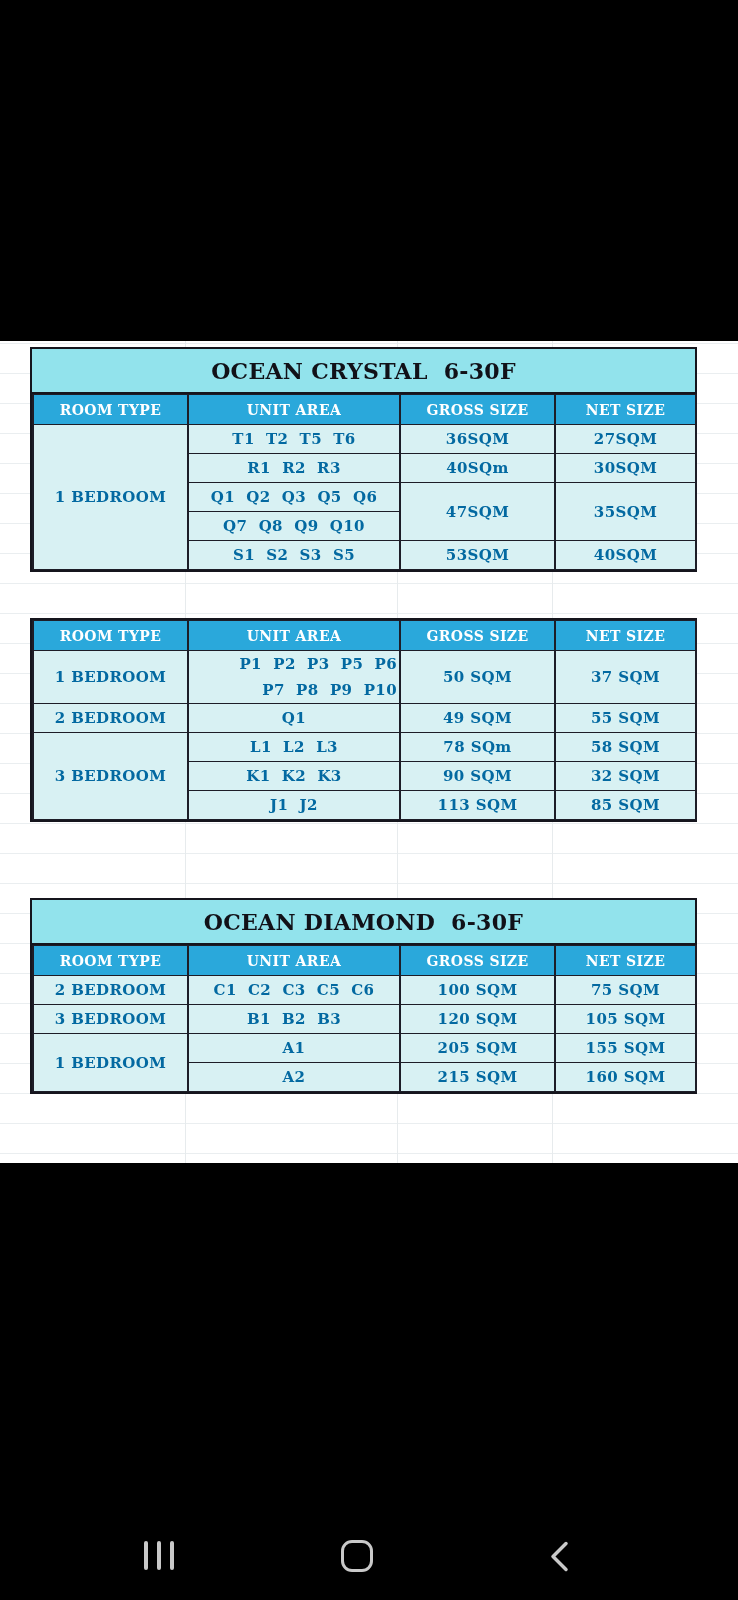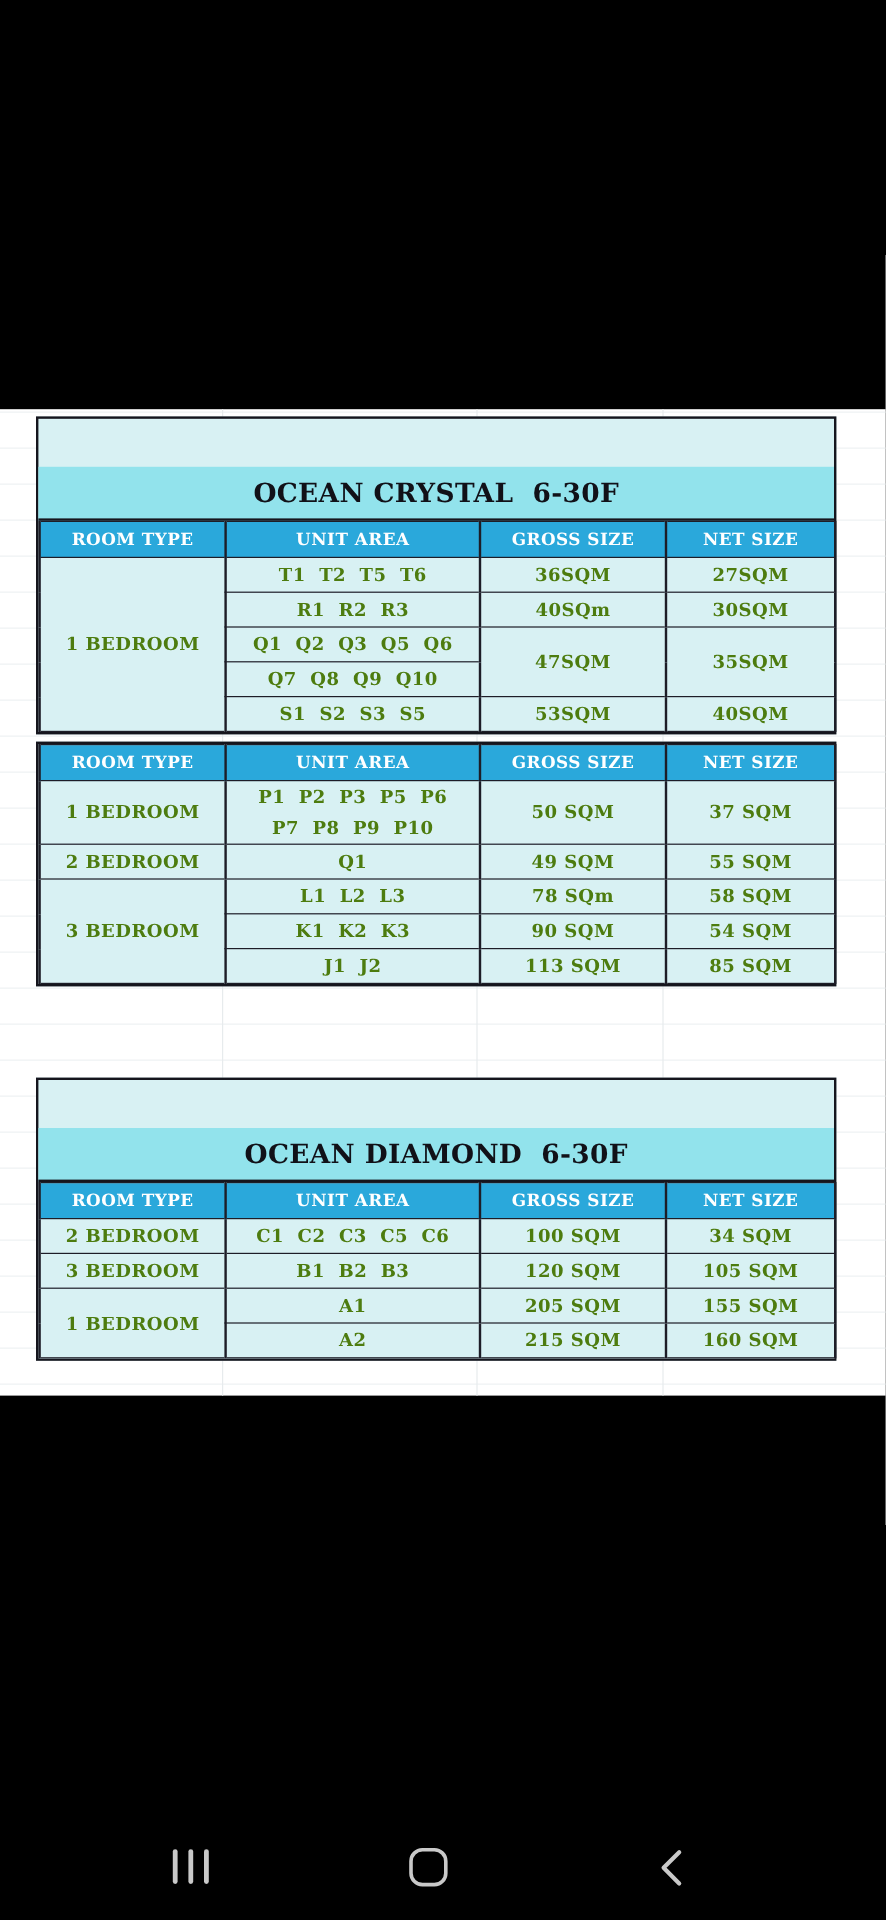--- a/index.html
+++ b/index.html
@@ -21,37 +21,37 @@
     background-size:1px 100%,1px 100%,1px 100%,100% 30px;
     background-position:185px 0,397px 0,552px 0,0 2px;
   }
   .sheet-table{position:absolute;left:30px;width:663px;border:2.5px solid #15151d;background:#d8f1f3;}
   .t1{top:6px;}
   .t2{top:277px;}
   .t3{top:557px;}
   .tbl-title{
     height:43px;background:#92e3ec;border-bottom:2px solid #15151d;
     display:flex;align-items:center;justify-content:center;
-    font-size:22px;font-weight:700;color:#111118;white-space:pre;letter-spacing:.3px;margin-top:40px;
+    font-size:22px;font-weight:700;color:#111118;white-space:pre;letter-spacing:.3px;
   }
   table{border-collapse:collapse;table-layout:fixed;width:100%;}
   col.c0{width:155px;} col.c1{width:212px;} col.c2{width:155px;} col.c3{width:141px;}
   th,td{
     border:1.5px solid #1d1d27;border-left-width:2px;border-right-width:2px;
     text-align:center;vertical-align:middle;white-space:pre-wrap;padding:0 2px;margin-top:16px;
   }
   th{
     height:29px;background:#2aa8db;color:#ffffff;
     font-size:14px;font-weight:700;letter-spacing:.4px;
   }
   td{
-    height:28px;background:#d8f1f3;color:#4d7c0f;
+    height:28px;background:#d8f1f3;color:#0369a1;
     font-size:15px;font-weight:700;letter-spacing:.4px;
   }
-  td .line{line-height:26px;}
+  td .line{line-height:26px;text-align:right;}
   
   .nav-recents{position:absolute;left:144px;top:1541px;display:flex;gap:9px;cursor:pointer;}
   .nav-recents .bar{width:4px;height:29px;background:#c9c9c9;border-radius:2px;}
   .nav-home{
     position:absolute;left:341px;top:1540px;width:26px;height:26px;
     border:3.5px solid #c9c9c9;border-radius:11px;cursor:pointer;
   }
   .nav-back{position:absolute;left:549px;top:1541px;cursor:pointer;}
 </style>
 </head>
@@ -135,21 +135,21 @@
             </tr>
             <tr>
               <td rowspan="3">3 BEDROOM</td>
               <td>L1  L2  L3</td>
               <td>78 SQm</td>
               <td>58 SQM</td>
             </tr>
             <tr>
               <td>K1  K2  K3</td>
               <td>90 SQM</td>
-              <td>54 SQM</td>
+              <td>32 SQM</td>
             </tr>
             <tr>
               <td>J1  J2</td>
               <td>113 SQM</td>
               <td>85 SQM</td>
             </tr>
           </tbody>
         </table>
       </div>
       <div class="sheet-table t3">
@@ -167,21 +167,21 @@
               <th>UNIT AREA</th>
               <th>GROSS SIZE</th>
               <th>NET SIZE</th>
             </tr>
           </thead>
           <tbody>
             <tr>
               <td>2 BEDROOM</td>
               <td>C1  C2  C3  C5  C6</td>
               <td>100 SQM</td>
-              <td>34 SQM</td>
+              <td>75 SQM</td>
             </tr>
             <tr>
               <td>3 BEDROOM</td>
               <td>B1  B2  B3</td>
               <td>120 SQM</td>
               <td>105 SQM</td>
             </tr>
             <tr>
               <td rowspan="2">1 BEDROOM</td>
               <td>A1</td>

